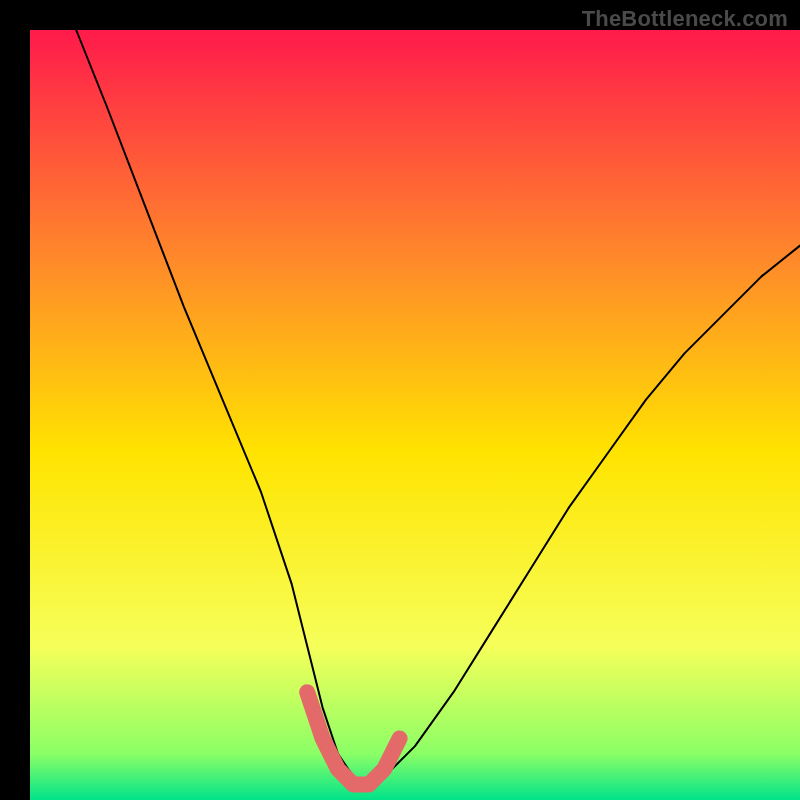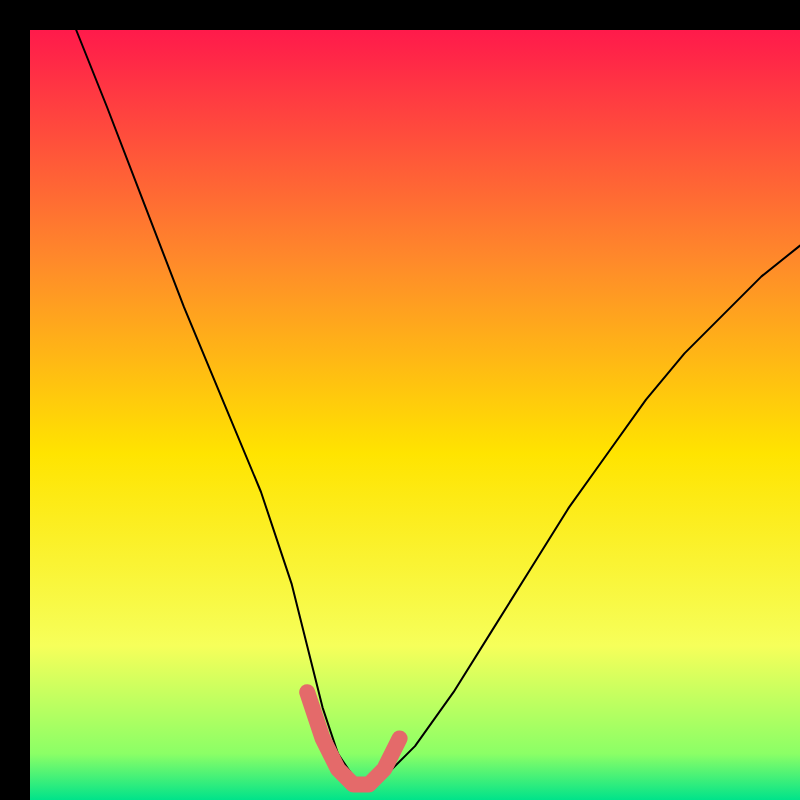--- a/index.html
+++ b/index.html
@@ -30,20 +30,21 @@
   svg {
     position: absolute;
     top: 0;
     left: 0;
   }
 </style>
 </head>
 <body>
 
 <div class="stage">
+  <div class="watermark">TheBottleneck.com</div>
   <svg id="chart-svg" width="800" height="800" viewBox="0 0 800 800">
       <defs>
         <linearGradient id="bg-grad" x1="0" y1="0" x2="0" y2="1">
           <stop offset="0%" stop-color="#ff1a4b"></stop>
           <stop offset="30%" stop-color="#ff8a2a"></stop>
           <stop offset="55.00000000000001%" stop-color="#ffe400"></stop>
           <stop offset="80%" stop-color="#f6ff5a"></stop>
           <stop offset="94%" stop-color="#8bff66"></stop>
           <stop offset="100%" stop-color="#00e38a"></stop>
         </linearGradient>

